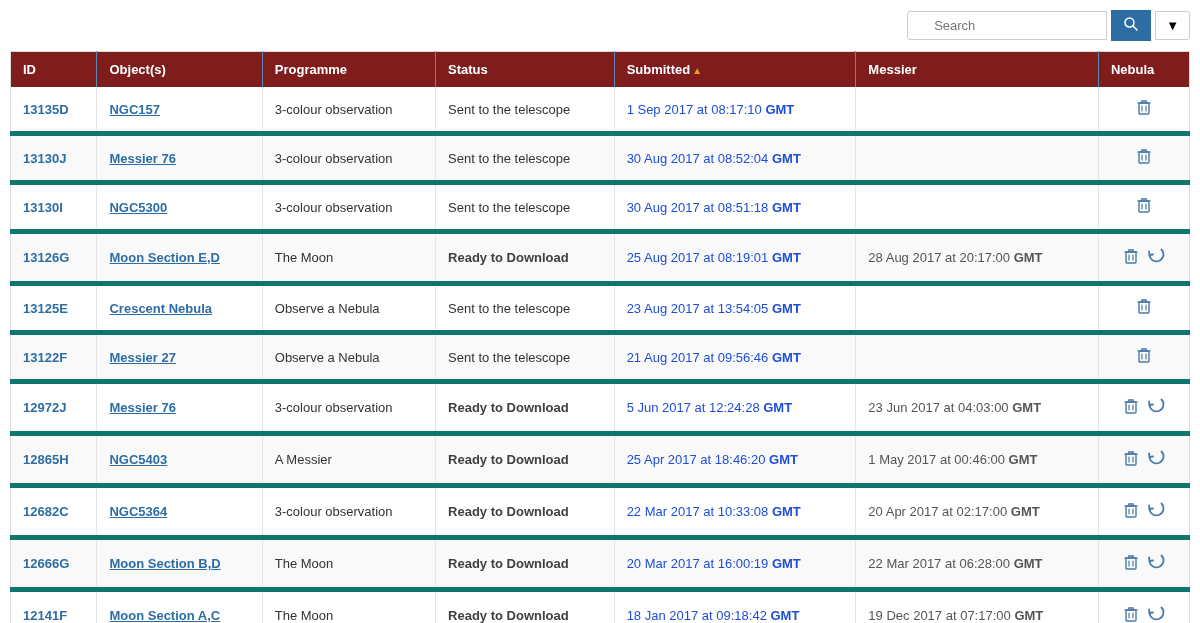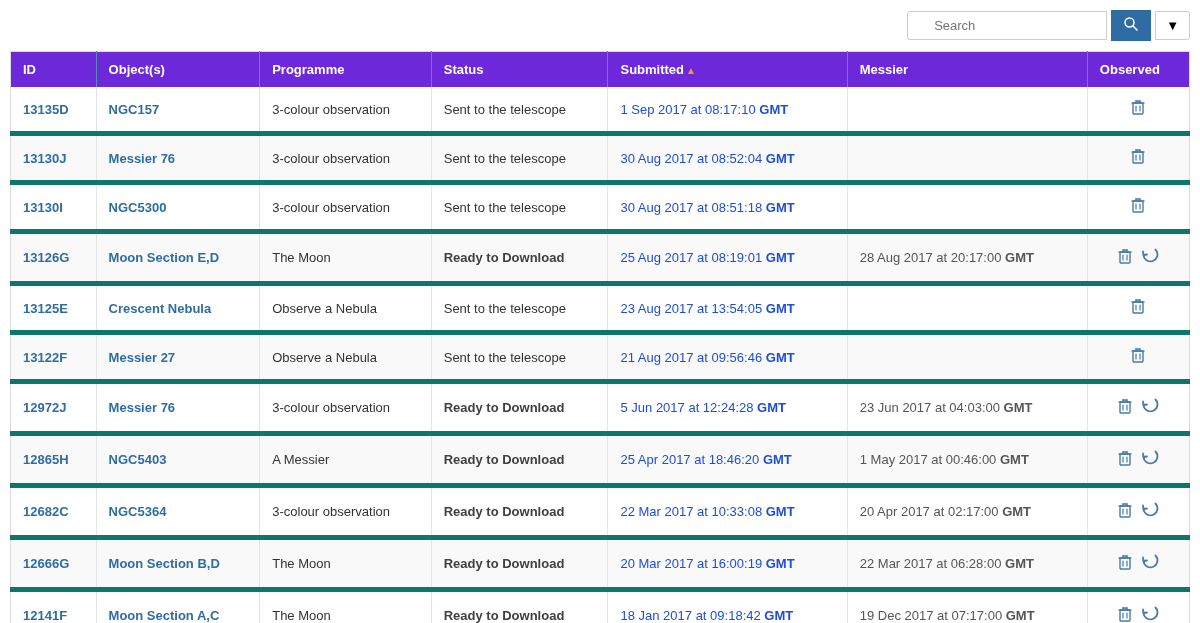--- a/index.html
+++ b/index.html
@@ -41,21 +41,21 @@
       cursor: pointer;
       font-size: 13px;
       border-radius: 0 3px 3px 0;
     }
     table {
       width: 100%;
       border-collapse: collapse;
       border: 1px solid #ddd;
     }
     thead tr {
-      background: #6d28d9;
+      background: #7f1d1d;
       color: #fff;
       border-radius: 14px;
     }
     thead th {
       padding: 10px 12px;
       text-align: left;
       font-weight: bold;
       font-size: 13px;
       border-right: 1px solid #5a8ab7;
     }
@@ -72,20 +72,21 @@
     }
     tbody td:last-child { border-right: none; }
     .id-cell {
       font-weight: bold;
       color: #2e6da4;
       white-space: nowrap;
     }
     .object-cell {
       font-weight: bold;
       color: #2e6da4;
+      text-decoration: underline;
     }
     .status-ready {
       font-weight: bold;
       color: #404040;
     }
     .status-sent {
       color: #333;
     }
     .actions-cell {
       white-space: nowrap;
@@ -135,21 +136,21 @@
   <thead>
     <tr>
       <th>ID</th>
       <th>Object(s)</th>
       <th>Programme</th>
       <th>Status</th>
       <th class="submitted-header">
         Submitted<span class="sort-indicator">▲</span>
       </th>
       <th>Messier</th>
-      <th>Observed</th>
+      <th>Nebula</th>
     </tr>
   </thead>
   <tbody id="table-body">
   <tr>
         <td class="id-cell">13135D</td>
         <td class="object-cell">NGC157</td>
         <td>3-colour observation</td>
         <td class="status-sent">Sent to the telescope</td>
         <td class="submitted-col"><span>1 Sep 2017 at 08:17:10 </span><strong>GMT</strong></td>
         <td class="observed-col"></td>

